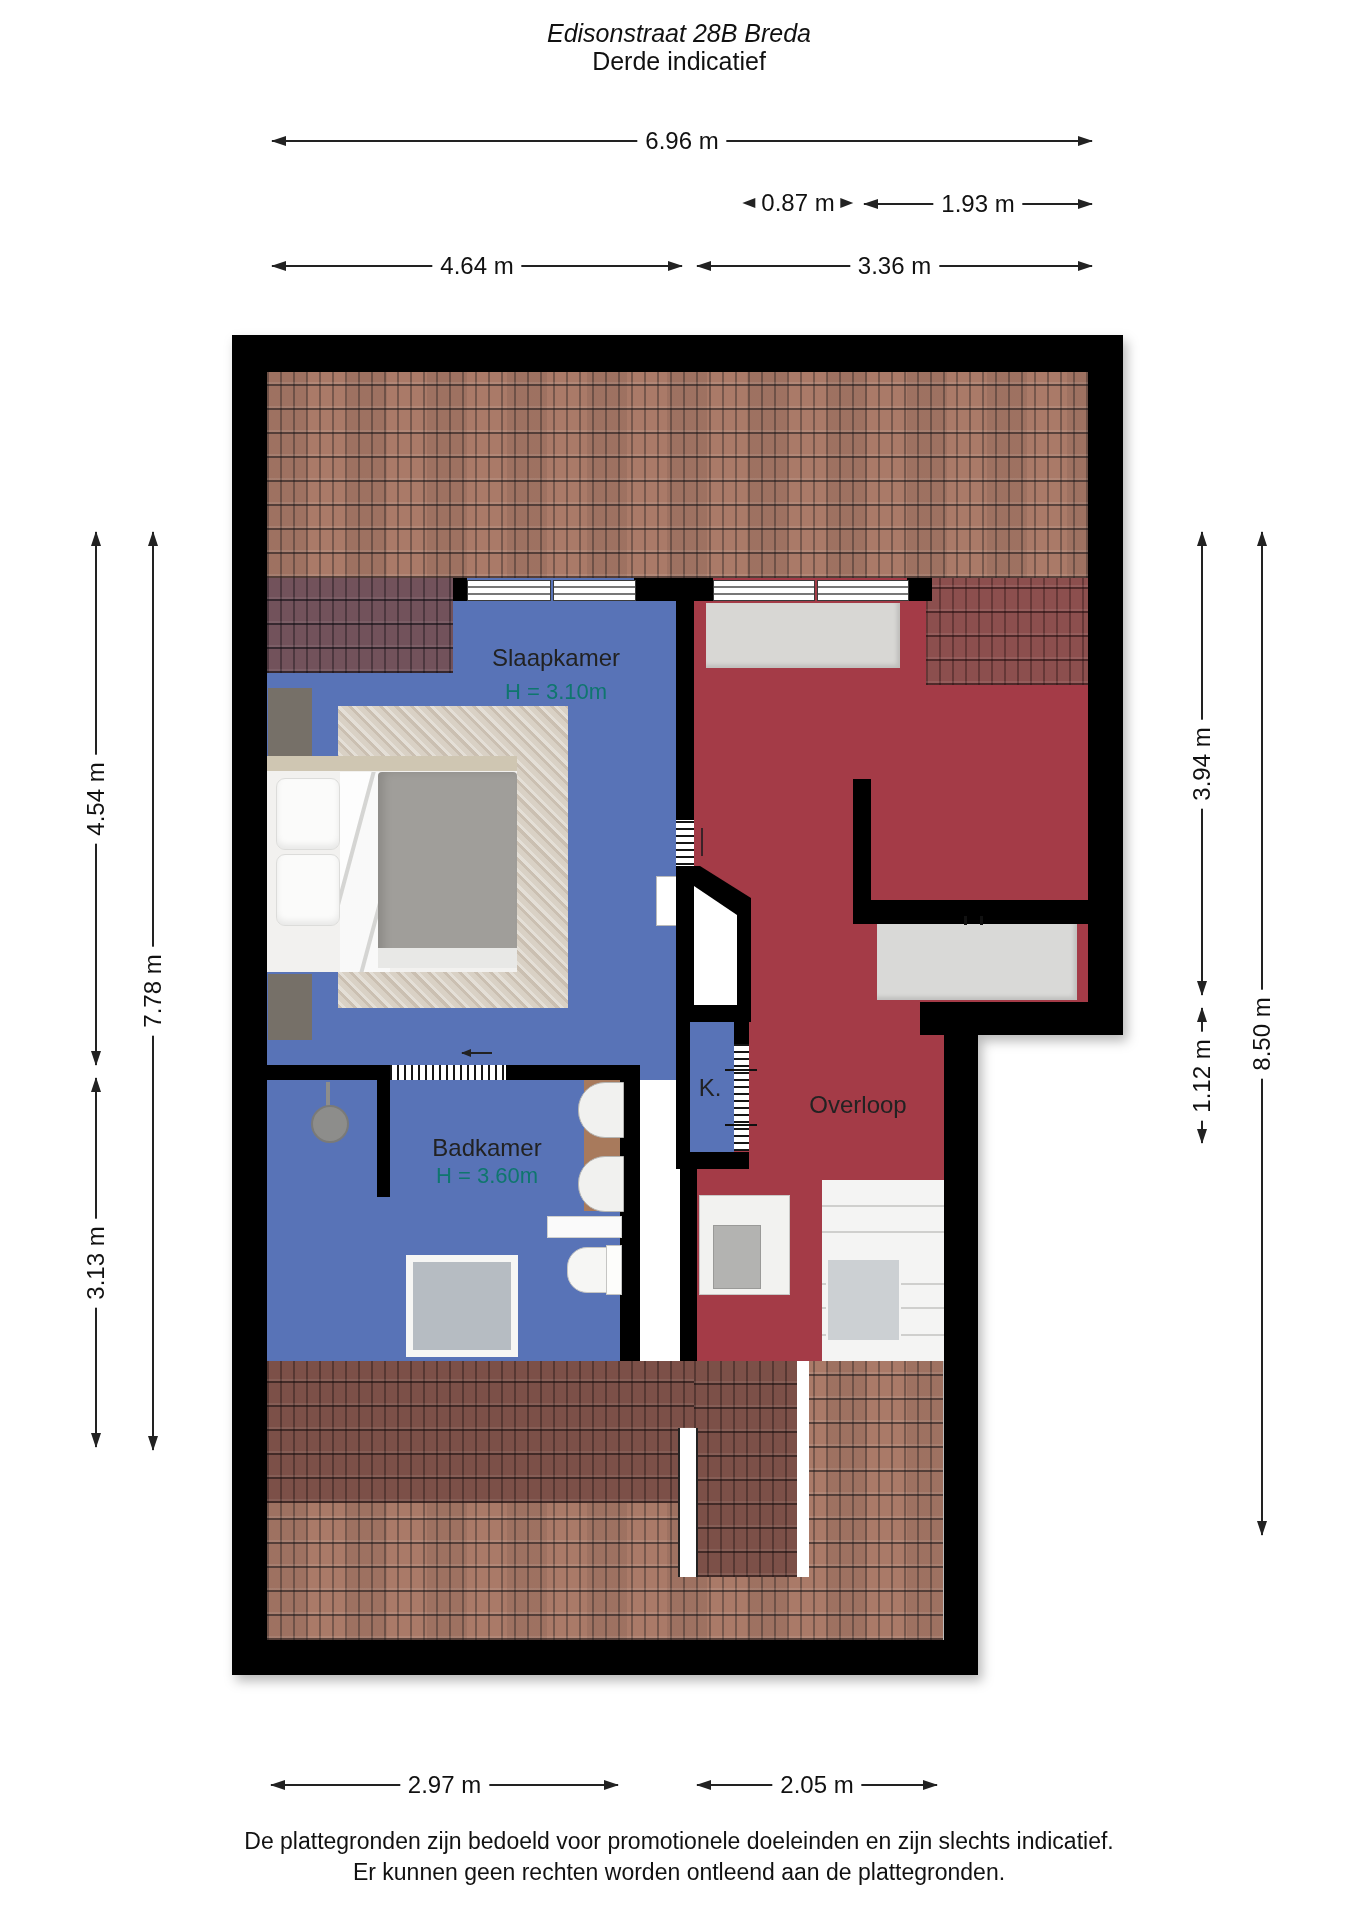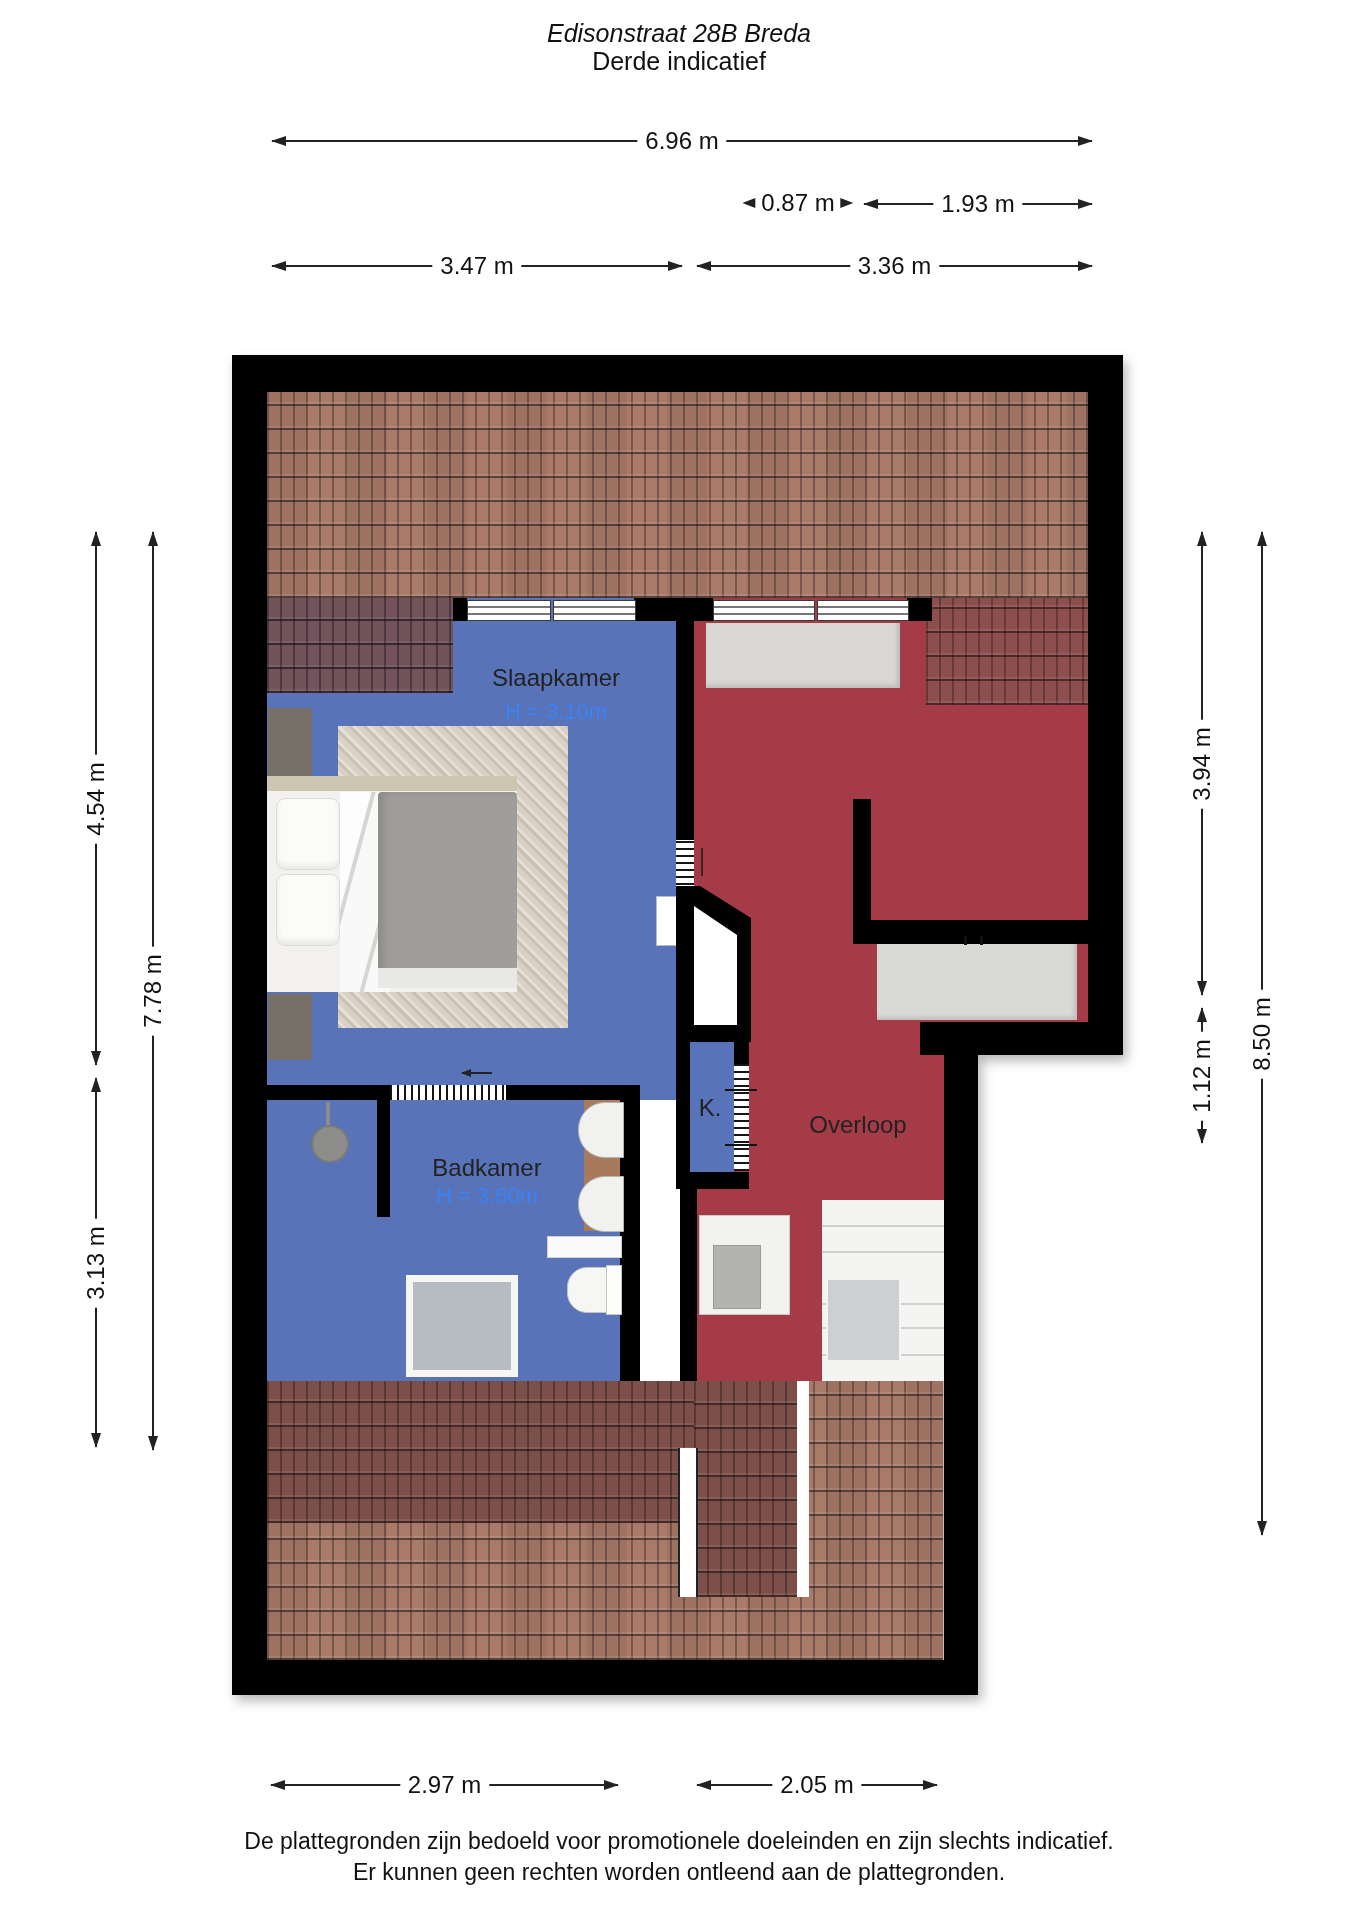--- a/index.html
+++ b/index.html
@@ -3,21 +3,21 @@
 <meta charset="utf-8">
 <style>
   html,body{margin:0;padding:0;background:#ffffff;}
   #page{position:relative;width:1358px;height:1920px;background:#fff;overflow:hidden;
         font-family:"Liberation Sans", sans-serif;color:#1a1a1a;}
   .abs{position:absolute;}
   
   .title-line{width:100%;text-align:center;font-size:25px;line-height:30px;color:#111;}
   .footer-line{width:100%;text-align:center;font-size:23px;line-height:31px;color:#111;}
   .room-label{position:absolute;transform:translate(-50%,-50%);font-size:24px;color:#222;white-space:nowrap;}
-  .room-sub{position:absolute;transform:translate(-50%,-50%);font-size:22px;color:#3b82f6;white-space:nowrap;}
+  .room-sub{position:absolute;transform:translate(-50%,-50%);font-size:22px;color:#0f766e;white-space:nowrap;}
   
   .dim-h{position:absolute;height:0;border-top:2px solid #222;}
   .dim-h::before{content:"";position:absolute;left:-1px;top:-6px;
      border-right:15px solid #222;border-top:5px solid transparent;border-bottom:5px solid transparent;}
   .dim-h::after{content:"";position:absolute;right:-1px;top:-6px;
      border-left:15px solid #222;border-top:5px solid transparent;border-bottom:5px solid transparent;}
   .dim-v{position:absolute;width:0;border-left:2px solid #222;}
   .dim-v::before{content:"";position:absolute;top:-1px;left:-6px;
      border-bottom:15px solid #222;border-left:5px solid transparent;border-right:5px solid transparent;}
   .dim-v::after{content:"";position:absolute;bottom:-1px;left:-6px;
@@ -73,21 +73,21 @@
   </div>
   <div class="dim-free" style="left:798px;top:203px;">
     <span class="tri-l"></span>
     <span>0.87 m</span>
     <span class="tri-r"></span>
   </div>
   <div class="dim-h" style="left:864px;top:203px;width:228px;">
     <span class="dim-lbl">1.93 m</span>
   </div>
   <div class="dim-h" style="left:272px;top:265px;width:410px;">
-    <span class="dim-lbl">3.47 m</span>
+    <span class="dim-lbl">4.64 m</span>
   </div>
   <div class="dim-h" style="left:697px;top:265px;width:395px;">
     <span class="dim-lbl">3.36 m</span>
   </div>
 
   <div class="dim-v" style="left:95px;top:532px;height:533px;">
     <span class="dim-lbl">4.54 m</span>
   </div>
   <div class="dim-v" style="left:95px;top:1078px;height:369px;">
     <span class="dim-lbl">3.13 m</span>
@@ -106,21 +106,21 @@
     <span class="dim-lbl">8.50 m</span>
   </div>
 
   <div class="dim-h" style="left:271px;top:1784px;width:347px;">
     <span class="dim-lbl">2.97 m</span>
   </div>
   <div class="dim-h" style="left:697px;top:1784px;width:240px;">
     <span class="dim-lbl">2.05 m</span>
   </div>
 
-  <div id="plan" class="abs" style="left:0;top:0;width:1358px;height:1520px;margin-top:20px;">
+  <div id="plan" class="abs" style="left:0;top:0;width:1358px;height:1520px;">
 
     <div class="abs tiles-light" style="left:267px;top:372px;width:821px;height:206px;"></div>
     <div class="abs fill-blue" style="left:267px;top:578px;width:409px;height:502px;"></div>
     <div class="abs tiles-darkL" style="left:267px;top:578px;width:186px;height:95px;"></div>
     <div class="abs fill-red" style="left:694px;top:578px;width:394px;height:457px;"></div>
     <div class="abs fill-red" style="left:697px;top:1035px;width:247px;height:326px;"></div>
     <div class="abs tiles-darkR" style="left:926px;top:578px;width:162px;height:107px;"></div>
     <div class="abs" style="left:640px;top:1080px;width:40px;height:281px;background:#fff;"></div>
     <div class="abs fill-blue" style="left:267px;top:1080px;width:353px;height:281px;"></div>
     <div class="abs tiles-light" style="left:267px;top:1361px;width:676px;height:279px;"></div>

